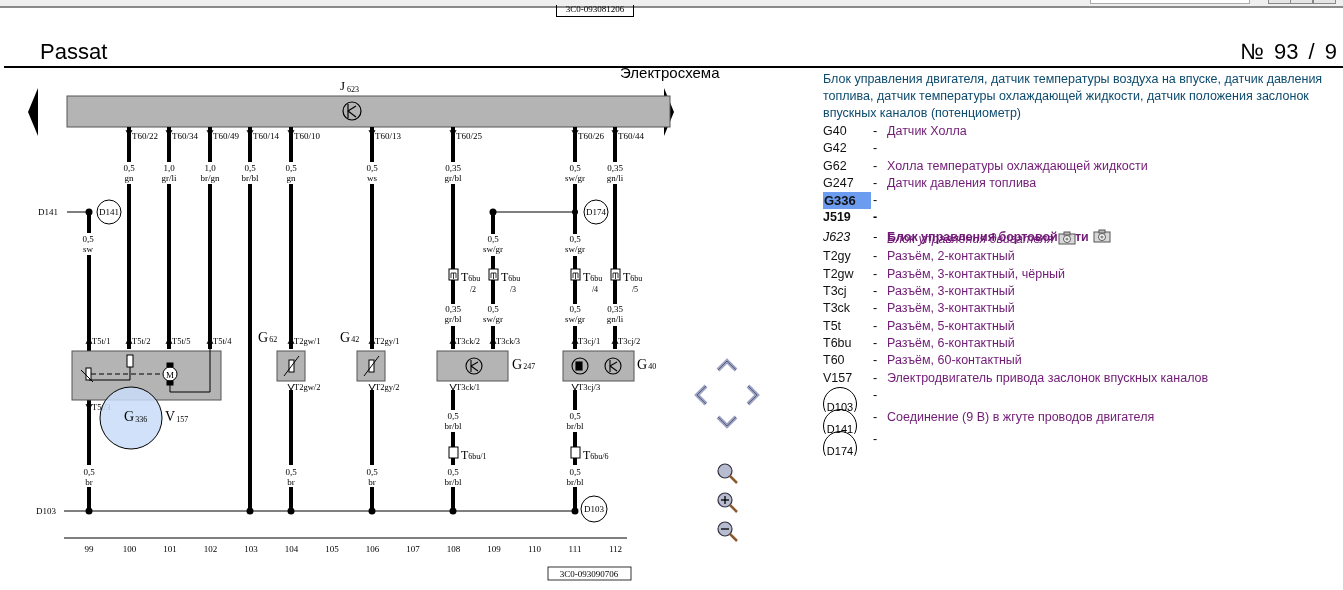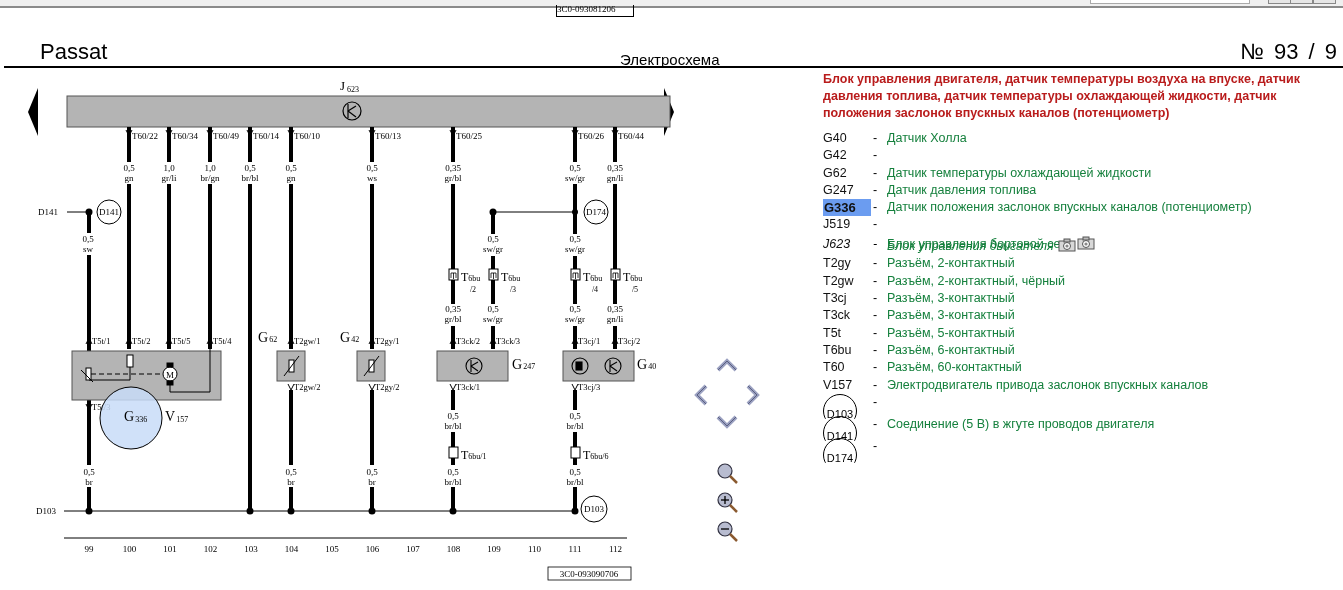--- a/index.html
+++ b/index.html
@@ -1,33 +1,33 @@
 <!DOCTYPE html>
 <html><head>
 <meta charset="utf-8">
 <style>
   html,body{margin:0;padding:0;background:#fff;}
   body{width:1343px;height:590px;position:relative;overflow:hidden;font-family:"Liberation Sans",sans-serif;color:#000;}
   .topbar{position:absolute;left:0;top:0;width:1343px;height:6px;background:#efefef;border-bottom:2px solid #8a8a8a;}
   .topbar .field{position:absolute;left:1090px;top:-2px;width:158px;height:5px;background:#fff;border:1px solid #aaa;border-top:none;}
   .topbar .btn{position:absolute;top:-2px;width:21px;height:5px;background:#e6e6e6;border:1px solid #888;border-top:none;}
-  .top-code{position:absolute;left:556px;top:5px;width:76px;height:11px;border:1px solid #000;border-top:none;font-family:"Liberation Serif",serif;font-size:9px;line-height:9px;text-align:left;overflow:hidden;}
+  .top-code{position:absolute;left:556px;top:5px;width:76px;height:11px;border:1px solid #000;border-top:none;font-family:"Liberation Serif",serif;font-size:9px;line-height:9px;text-align:center;overflow:hidden;}
   .hdr-model{position:absolute;left:8px;top:39px;font-size:22px;margin-left:32px;}
-  .hdr-title{position:absolute;left:620px;top:44px;font-size:15px;margin-top:7px;}
+  .hdr-title{position:absolute;left:620px;top:57px;font-size:15px;margin-top:7px;}
   .hdr-num{position:absolute;right:6px;top:39px;font-size:22px;word-spacing:4px;}
   .hdr-line{position:absolute;left:4px;top:66px;width:1339px;height:2px;background:#000;}
   .diagram{position:absolute;left:0;top:68px;}
   .diagram text{font-family:"Liberation Serif",serif;fill:#000;}
   .navctl{position:absolute;cursor:pointer;}
   .legend{position:absolute;left:823px;top:71px;width:520px;font-size:12.5px;}
-  .legend .title{font-weight:bold;line-height:17px;margin-bottom:8px;color:#b91c1c;}
+  .legend .title{font-weight:normal;line-height:17px;margin-bottom:1px;color:#0c4a6e;}
   .legend .row{display:flex;align-items:flex-start;height:17.3px;line-height:17px;}
   .legend .code{width:50px;display:inline-block;color:#111;}
   .legend .dash{width:14px;display:inline-block;}
-  .legend .desc{color:#15803d;}
+  .legend .desc{color:#701a75;}
   .legend .code.hl{background:#6b9cf0;font-weight:bold;font-size:13px;padding-left:1px;width:47px;margin-right:2px;}
   .legend .cam{display:inline-block;vertical-align:-2px;margin-left:4px;}
   .legend .circ{width:34px;height:34px;border:1.5px solid #000;border-radius:50%;box-sizing:border-box;font-size:11px;display:inline-flex;align-items:flex-end;justify-content:center;padding-bottom:4px;margin-right:16px;margin-top:0px;clip-path:inset(0 0 9px 0);}
   .legend .row.conn{height:22px;}
 </style>
 </head>
 <body>
 
 <div class="topbar">
   <div class="field"></div>
@@ -352,33 +352,32 @@
         <span class="dash">-</span>
         <span class="desc"><span>Датчик Холла</span></span>
       </div>
       <div class="row">
         <span class="code">G42</span>
         <span class="dash">-</span>
       </div>
       <div class="row">
         <span class="code">G62</span>
         <span class="dash">-</span>
-        <span class="desc"><span>Датчик температуры охлаждающей жидкости</span></span>
+        <span class="desc"><span>Холла температуры охлаждающей жидкости</span></span>
       </div>
       <div class="row">
         <span class="code">G247</span>
         <span class="dash">-</span>
         <span class="desc"><span>Датчик давления топлива</span></span>
       </div>
       <div class="row">
         <span class="code hl">G336</span>
         <span class="dash">-</span>
-        <span class="desc"><span>Датчик положения заслонок впускных каналов (потенциометр)</span></span>
-      </div>
-      <div class="row" style="height: 19.5px;">
+      </div>
+      <div class="row" style="height: 19.5px; font-weight: bold;">
         <span class="code">J519</span>
         <span class="dash">-</span>
         <span class="desc" style="margin-top:20px"><span>Блок управления бортовой сети</span><span class="cam"><svg width="18" height="14" viewBox="0 0 18 14">
               <rect x="1" y="3" width="16" height="10" fill="#d8d8d8" stroke="#555"></rect>
               <rect x="6" y="1" width="6" height="3" fill="#bbb" stroke="#555"></rect>
               <circle cx="9" cy="8" r="3.5" fill="#fff" stroke="#555"></circle>
               <circle cx="9" cy="8" r="1.6" fill="#888"></circle>
             </svg></span></span>
       </div>
       <div class="row" style="height: 19.5px; font-style: italic;">
@@ -392,21 +391,21 @@
             </svg></span></span>
       </div>
       <div class="row">
         <span class="code">T2gy</span>
         <span class="dash">-</span>
         <span class="desc"><span>Разъём, 2-контактный</span></span>
       </div>
       <div class="row">
         <span class="code">T2gw</span>
         <span class="dash">-</span>
-        <span class="desc"><span>Разъём, 2-контактный, чёрный</span></span>
+        <span class="desc"><span>Разъём, 3-контактный, чёрный</span></span>
       </div>
       <div class="row">
         <span class="code">T3cj</span>
         <span class="dash">-</span>
         <span class="desc"><span>Разъём, 3-контактный</span></span>
       </div>
       <div class="row">
         <span class="code">T3ck</span>
         <span class="dash">-</span>
         <span class="desc"><span>Разъём, 3-контактный</span></span>
@@ -433,20 +432,20 @@
       </div>
     </div>
   <div id="legend-conns">
       <div class="row conn">
         <span class="circ">D103</span>
         <span class="dash">-</span>
       </div>
       <div class="row conn">
         <span class="circ">D141</span>
         <span class="dash">-</span>
-        <span class="desc">Соединение (5 В) в жгуте проводов двигателя</span>
+        <span class="desc">Соединение (9 В) в жгуте проводов двигателя</span>
       </div>
       <div class="row conn">
         <span class="circ">D174</span>
         <span class="dash">-</span>
       </div>
     </div>
 </div>
 
 </body></html>

